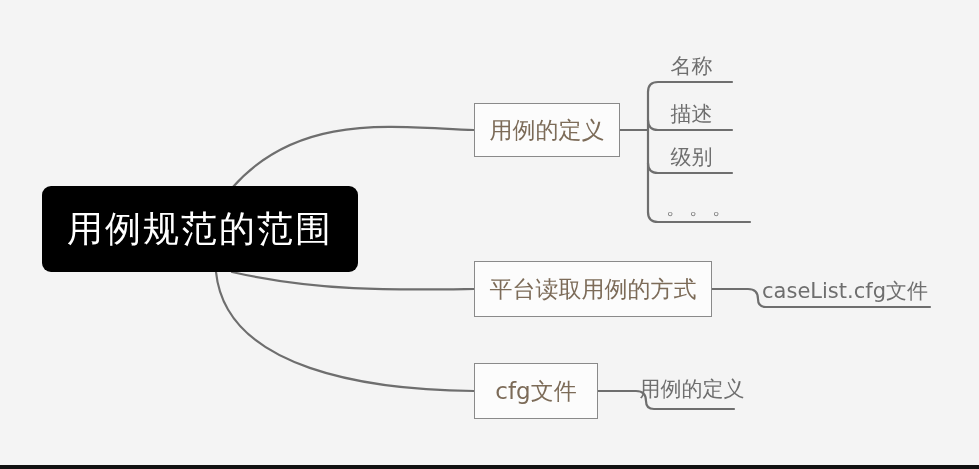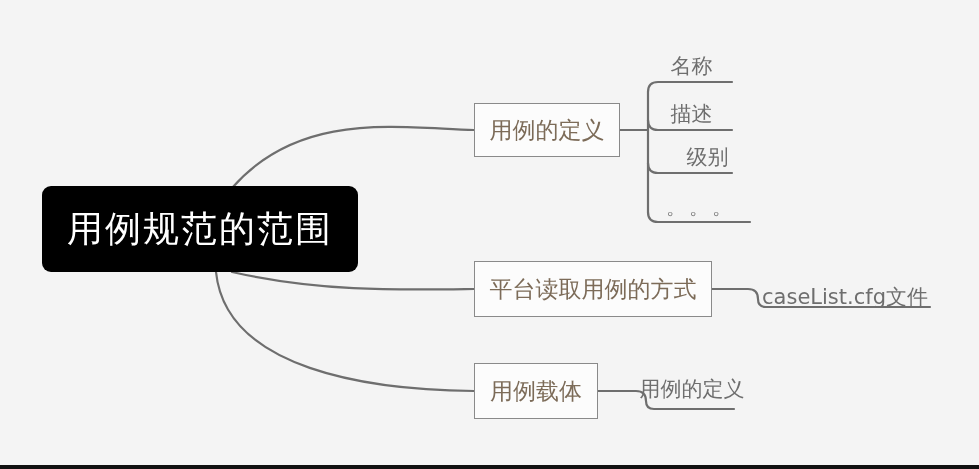--- a/index.html
+++ b/index.html
@@ -89,23 +89,23 @@
     line-height: 1;
     white-space: nowrap;
     padding-bottom: 5px;
   }
   .leaf-node.dots .leaf-label {
     letter-spacing: 3px;
     font-size: 20px;
   }
   #leaf-0 { left: 651px; top: 48px;  width: 81px;  height: 34px; }
   #leaf-1 { left: 651px; top: 96px;  width: 81px;  height: 34px; }
-  #leaf-2 { left: 667px; top: 139px; width: 81px;  height: 34px; }
+  #leaf-2 { left: 651px; top: 139px; width: 81px;  height: 34px; }
   #leaf-3 { left: 651px; top: 188px; width: 99px;  height: 34px; }
-  #leaf-4 { left: 761px; top: 279px; width: 168px; height: 34px; justify-content: center; }
+  #leaf-4 { left: 761px; top: 273px; width: 168px; height: 34px; justify-content: center; }
   #leaf-5 { left: 649px; top: 371px; width: 86px;  height: 34px; }
 </style>
 </head>
 <body>
 
 <div id="canvas">
 
   <svg id="wires" viewBox="0 0 979 469" width="979" height="469" xmlns="http://www.w3.org/2000/svg">
     <g fill="none" stroke="#6e6e6e" stroke-width="2.2" stroke-linecap="round">
 
@@ -136,21 +136,21 @@
 
   <div class="branch-node" id="branch-0">
     <span class="branch-label">用例的定义</span>
   </div>
 
   <div class="branch-node" id="branch-1">
     <span class="branch-label">平台读取用例的方式</span>
   </div>
 
   <div class="branch-node" id="branch-2">
-    <span class="branch-label">用例载体</span>
+    <span class="branch-label">cfg文件</span>
   </div>
 
   <div class="leaf-node" id="leaf-0">
     <span class="leaf-label">名称</span>
   </div>
 
   <div class="leaf-node" id="leaf-1">
     <span class="leaf-label">描述</span>
   </div>
 

